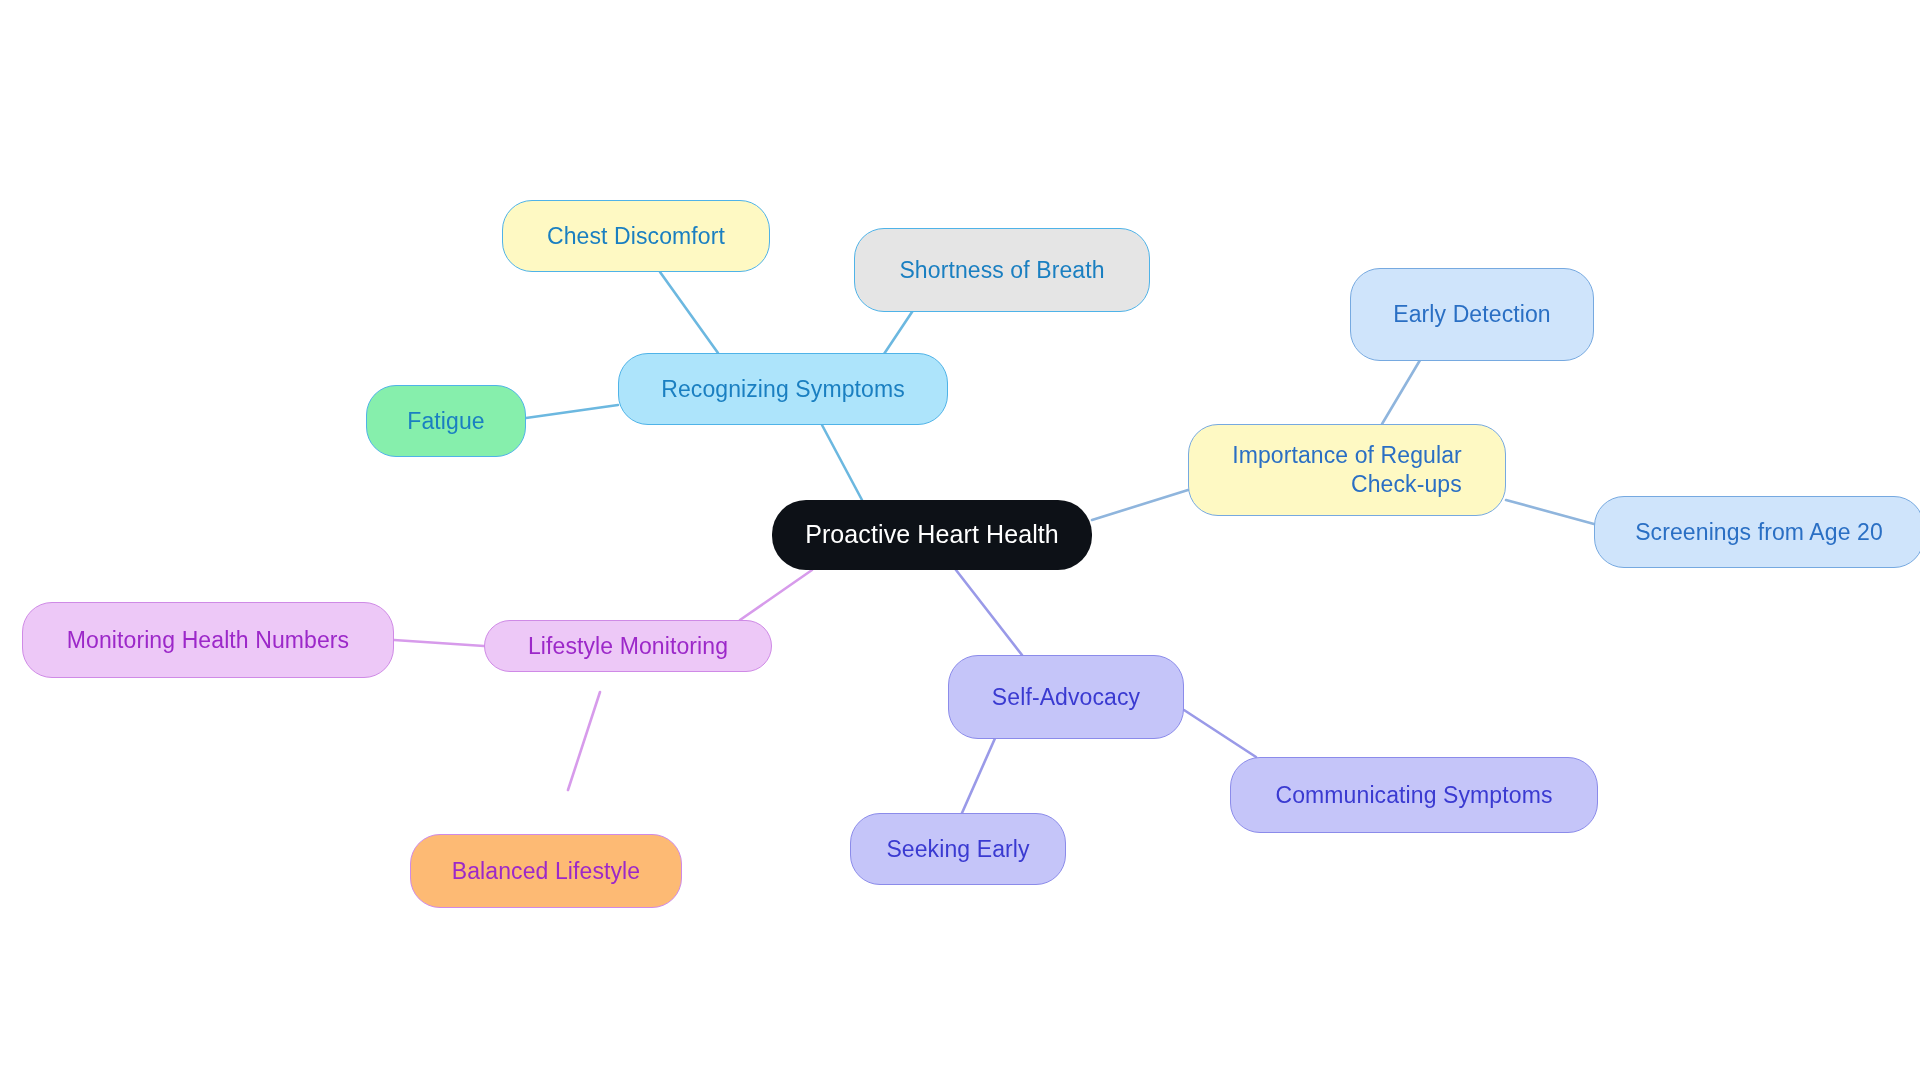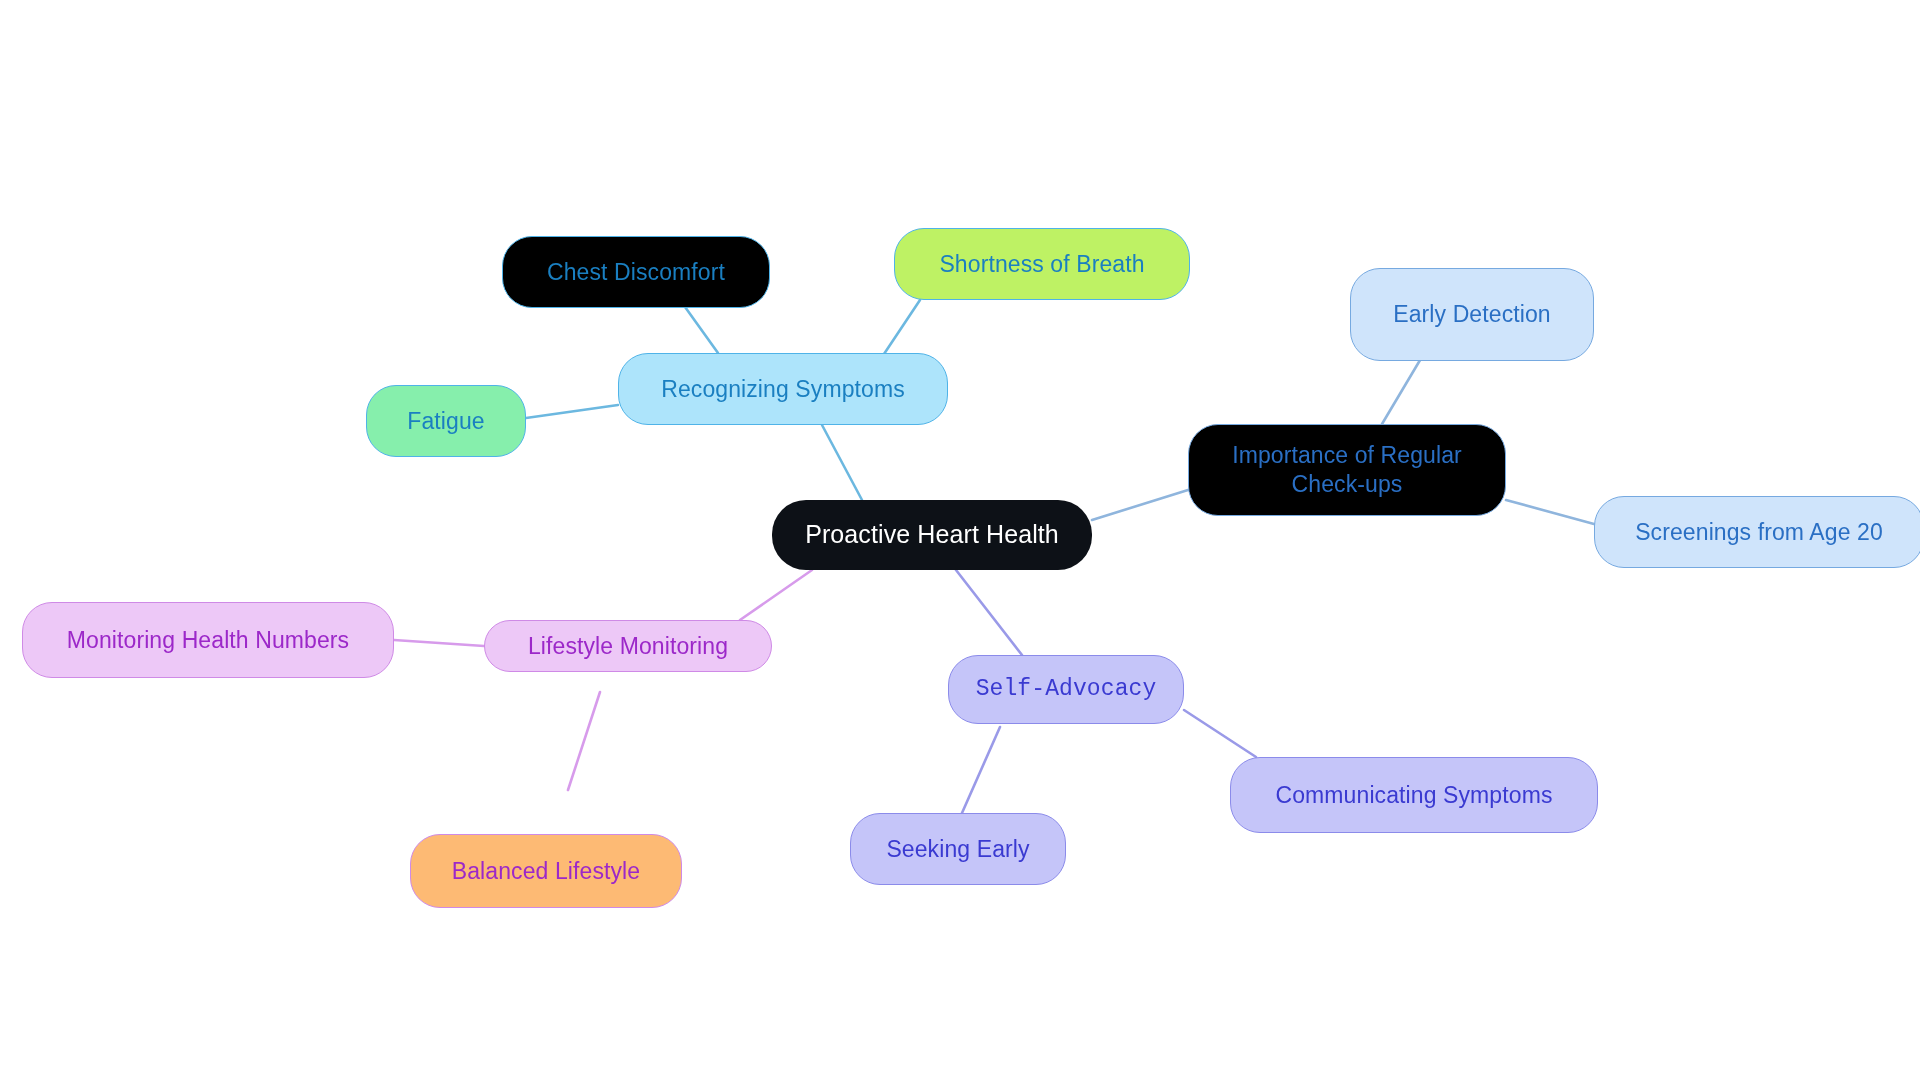--- a/index.html
+++ b/index.html
@@ -67,27 +67,27 @@
       <line x1="956" y1="570" x2="1022" y2="655" stroke="#9a9ae8" stroke-width="2.6" stroke-linecap="round"></line>
       <line x1="1184" y1="710" x2="1256" y2="757" stroke="#9a9ae8" stroke-width="2.6" stroke-linecap="round"></line>
       <line x1="1000" y1="727" x2="962" y2="813" stroke="#9a9ae8" stroke-width="2.6" stroke-linecap="round"></line>
       <line x1="812" y1="570" x2="740" y2="620" stroke="#d79beb" stroke-width="2.6" stroke-linecap="round"></line>
       <line x1="484" y1="646" x2="394" y2="640" stroke="#d79beb" stroke-width="2.6" stroke-linecap="round"></line>
       <line x1="600" y1="692" x2="568" y2="790" stroke="#d79beb" stroke-width="2.6" stroke-linecap="round"></line>
     </svg>
   <div id="node-layer">
       <div class="node root" style="left: 772px; top: 500px; width: 320px; height: 70px; background: rgb(13, 17, 23); border-color: rgb(13, 17, 23); color: rgb(255, 255, 255); text-align: right;"><span>Proactive Heart Health</span></div>
       <div class="node branch" style="left: 618px; top: 353px; width: 330px; height: 72px; background: rgb(173, 228, 251); border-color: rgb(79, 179, 232); color: rgb(26, 127, 193);"><span>Recognizing Symptoms</span></div>
-      <div class="node leaf" style="left: 502px; top: 200px; width: 268px; height: 72px; background: #000000; border-color: rgb(79, 179, 232); color: rgb(26, 127, 193); margin-top: 36px;"><span>Chest Discomfort</span></div>
-      <div class="node leaf" style="left: 894px; top: 228px; width: 296px; height: 72px; background: #bef264; border-color: rgb(79, 179, 232); color: rgb(26, 127, 193);"><span>Shortness of Breath</span></div>
+      <div class="node leaf" style="left: 502px; top: 200px; width: 268px; height: 72px; background: #fef9c3; border-color: rgb(79, 179, 232); color: rgb(26, 127, 193);"><span>Chest Discomfort</span></div>
+      <div class="node leaf" style="left: 854px; top: 228px; width: 296px; height: 84px; background: #e5e5e5; border-color: rgb(79, 179, 232); color: rgb(26, 127, 193);"><span>Shortness of Breath</span></div>
       <div class="node leaf" style="left: 366px; top: 385px; width: 160px; height: 72px; background: #86efac; border-color: rgb(79, 179, 232); color: rgb(26, 127, 193);"><span>Fatigue</span></div>
-      <div class="node branch" style="left: 1188px; top: 424px; width: 318px; height: 92px; background: #000000; border-color: rgb(118, 169, 224); color: rgb(42, 111, 196);"><span>Importance of Regular
+      <div class="node branch" style="left: 1188px; top: 424px; width: 318px; height: 92px; background: #fef9c3; border-color: rgb(118, 169, 224); color: rgb(42, 111, 196); text-align: right;"><span>Importance of Regular
 Check-ups</span></div>
       <div class="node leaf" style="left: 1350px; top: 268px; width: 244px; height: 93px; background: rgb(207, 228, 251); border-color: rgb(118, 169, 224); color: rgb(42, 111, 196);"><span>Early Detection</span></div>
       <div class="node leaf" style="left: 1594px; top: 496px; width: 330px; height: 72px; background: rgb(207, 228, 251); border-color: rgb(118, 169, 224); color: rgb(42, 111, 196);"><span>Screenings from Age 20</span></div>
-      <div class="node branch" style="left: 948px; top: 655px; width: 236px; height: 69px; background: rgb(197, 197, 249); border-color: rgb(139, 139, 234); color: rgb(58, 58, 209); font-family: Liberation Mono, monospace;"><span>Self-Advocacy</span></div>
+      <div class="node branch" style="left: 948px; top: 655px; width: 236px; height: 84px; background: rgb(197, 197, 249); border-color: rgb(139, 139, 234); color: rgb(58, 58, 209);"><span>Self-Advocacy</span></div>
       <div class="node branch" style="left: 484px; top: 620px; width: 288px; height: 52px; background: rgb(237, 200, 247); border-color: rgb(207, 138, 230); color: rgb(156, 40, 201);"><span>Lifestyle Monitoring</span></div>
       <div class="node leaf" style="left: 1230px; top: 757px; width: 368px; height: 76px; background: rgb(197, 197, 249); border-color: rgb(139, 139, 234); color: rgb(58, 58, 209);"><span>Communicating Symptoms</span></div>
       <div class="node leaf" style="left: 850px; top: 813px; width: 216px; height: 72px; background: rgb(197, 197, 249); border-color: rgb(139, 139, 234); color: rgb(58, 58, 209);"><span>Seeking Early</span></div>
       <div class="node leaf" style="left: 22px; top: 602px; width: 372px; height: 76px; background: rgb(237, 200, 247); border-color: rgb(207, 138, 230); color: rgb(156, 40, 201);"><span>Monitoring Health Numbers</span></div>
       <div class="node leaf" style="left: 410px; top: 834px; width: 272px; height: 74px; background: #fdba74; border-color: rgb(207, 138, 230); color: rgb(156, 40, 201);"><span>Balanced Lifestyle</span></div>
     </div>
 </div>
 
 </body></html>

